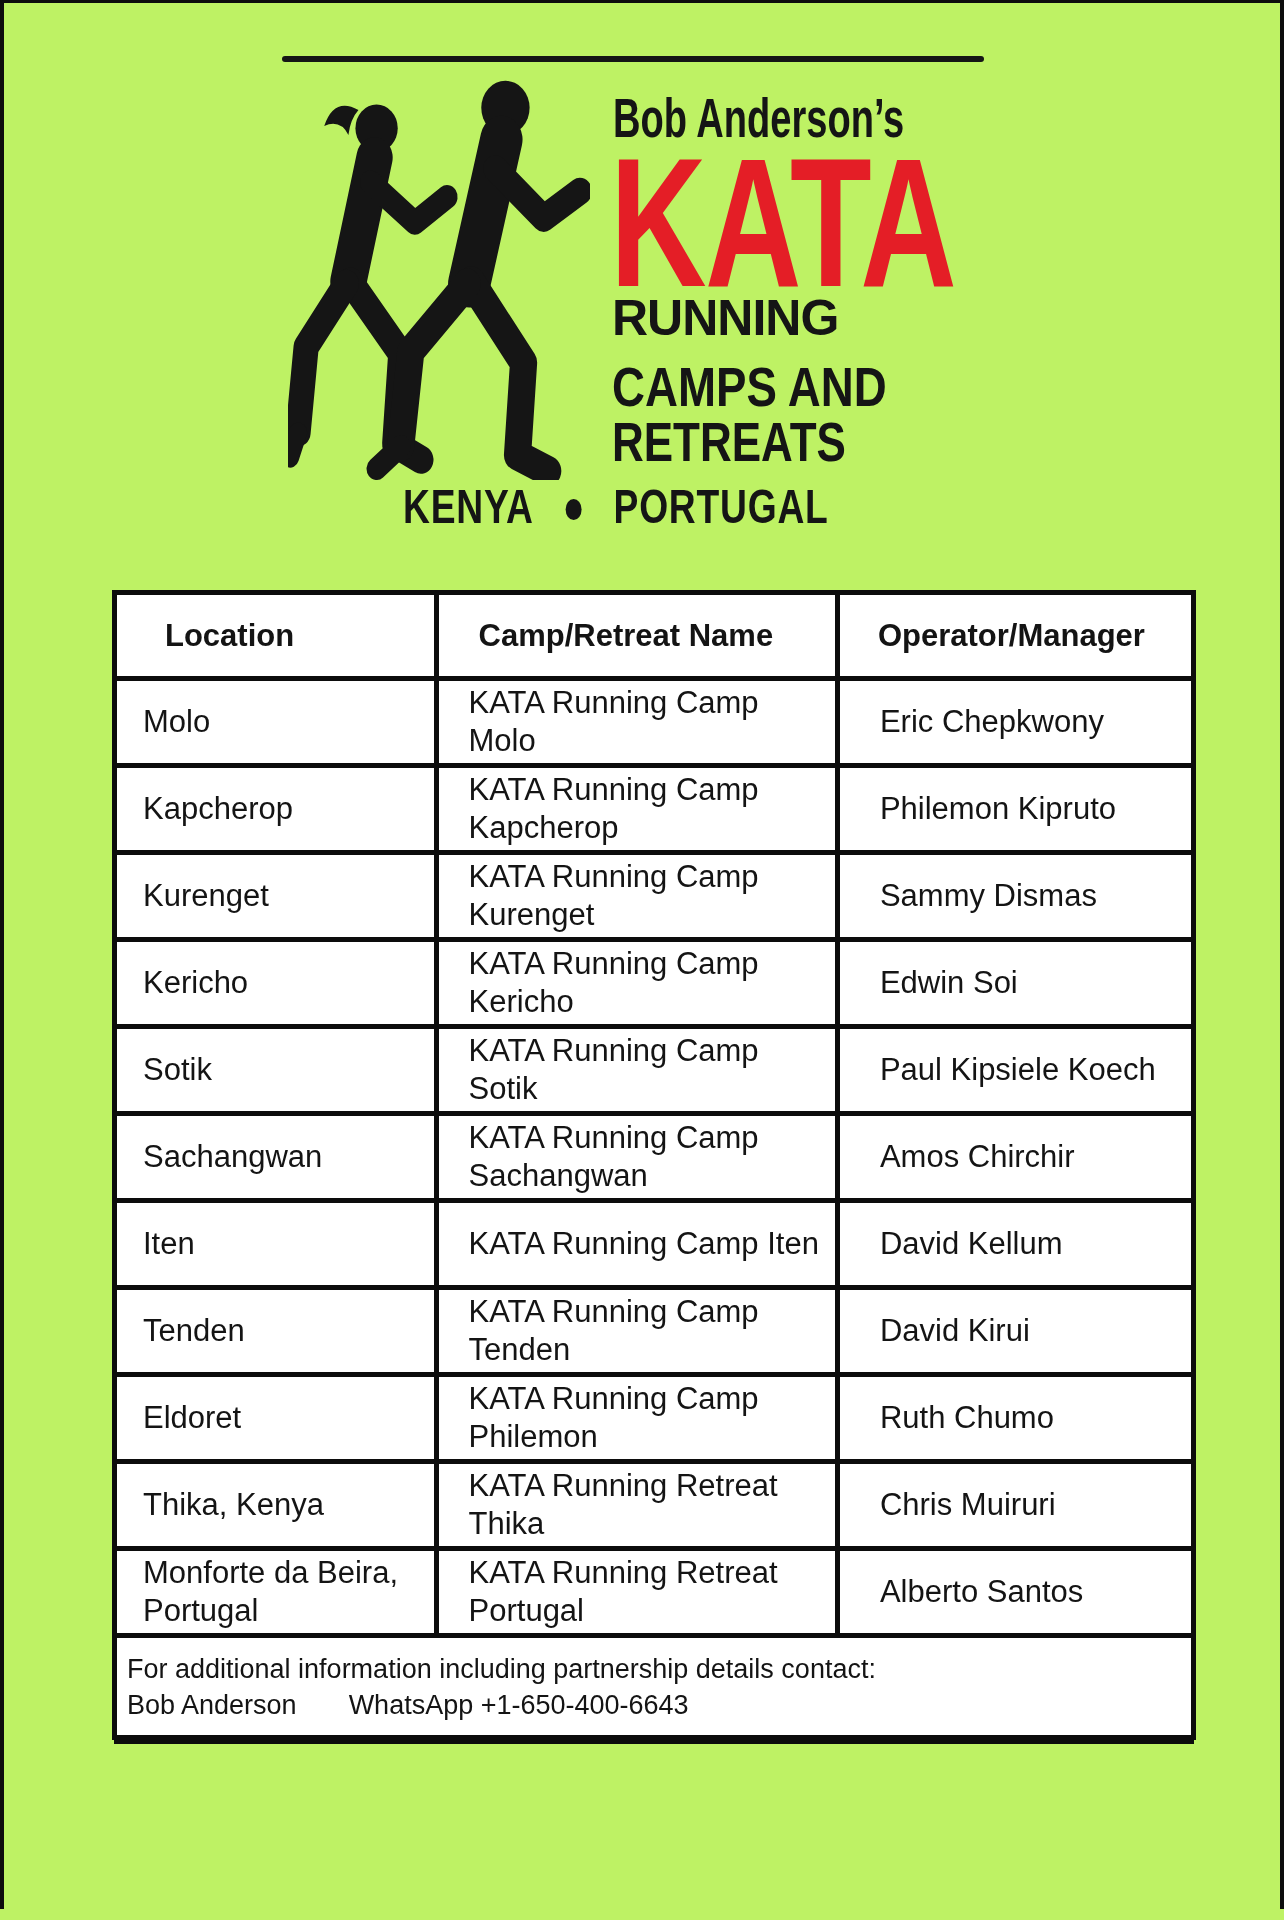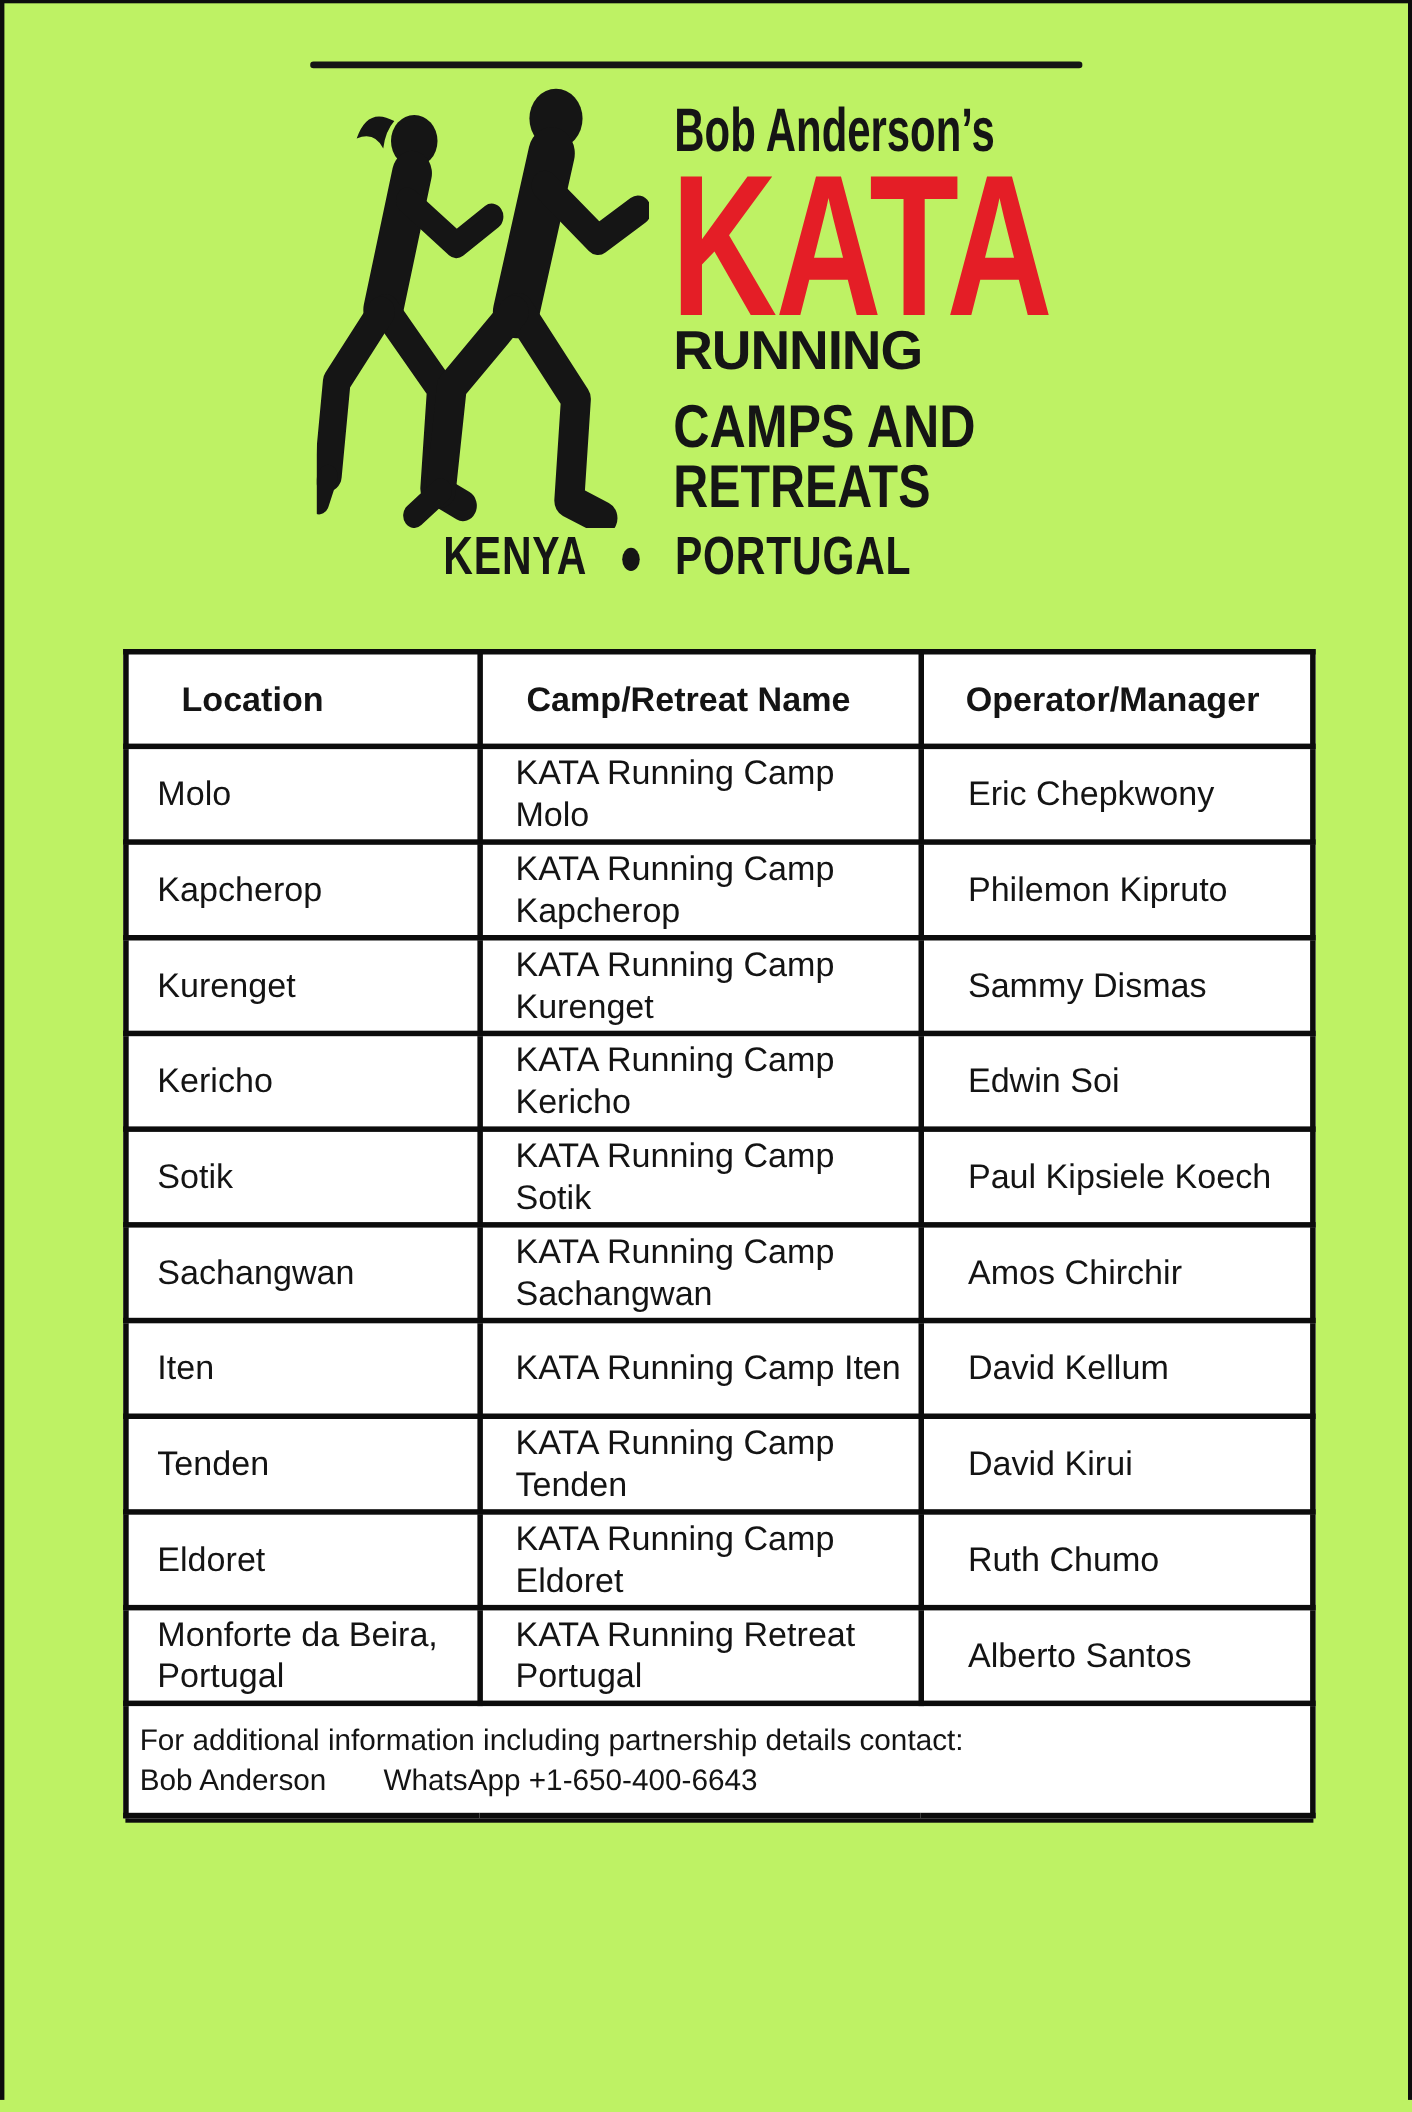--- a/index.html
+++ b/index.html
@@ -156,24 +156,29 @@
     </tr>
 
     <tr>
       <td class="loc">Tenden</td>
       <td class="camp">KATA Running Camp Tenden</td>
       <td class="oper">David Kirui</td>
     </tr>
 
     <tr>
       <td class="loc">Eldoret</td>
-      <td class="camp">KATA Running Camp Eldoret</td>
+      <td class="camp">KATA Running Camp Philemon</td>
       <td class="oper">Ruth Chumo</td>
     </tr>
 
+    <tr>
+      <td class="loc">Thika, Kenya</td>
+      <td class="camp">KATA Running Retreat Thika</td>
+      <td class="oper">Chris Muiruri</td>
+    </tr>
 
     <tr>
       <td class="loc">Monforte da Beira, Portugal</td>
       <td class="camp">KATA Running Retreat Portugal</td>
       <td class="oper">Alberto Santos</td>
     </tr>
   </tbody>
     <tfoot>
       <tr>
         <td colspan="3">

